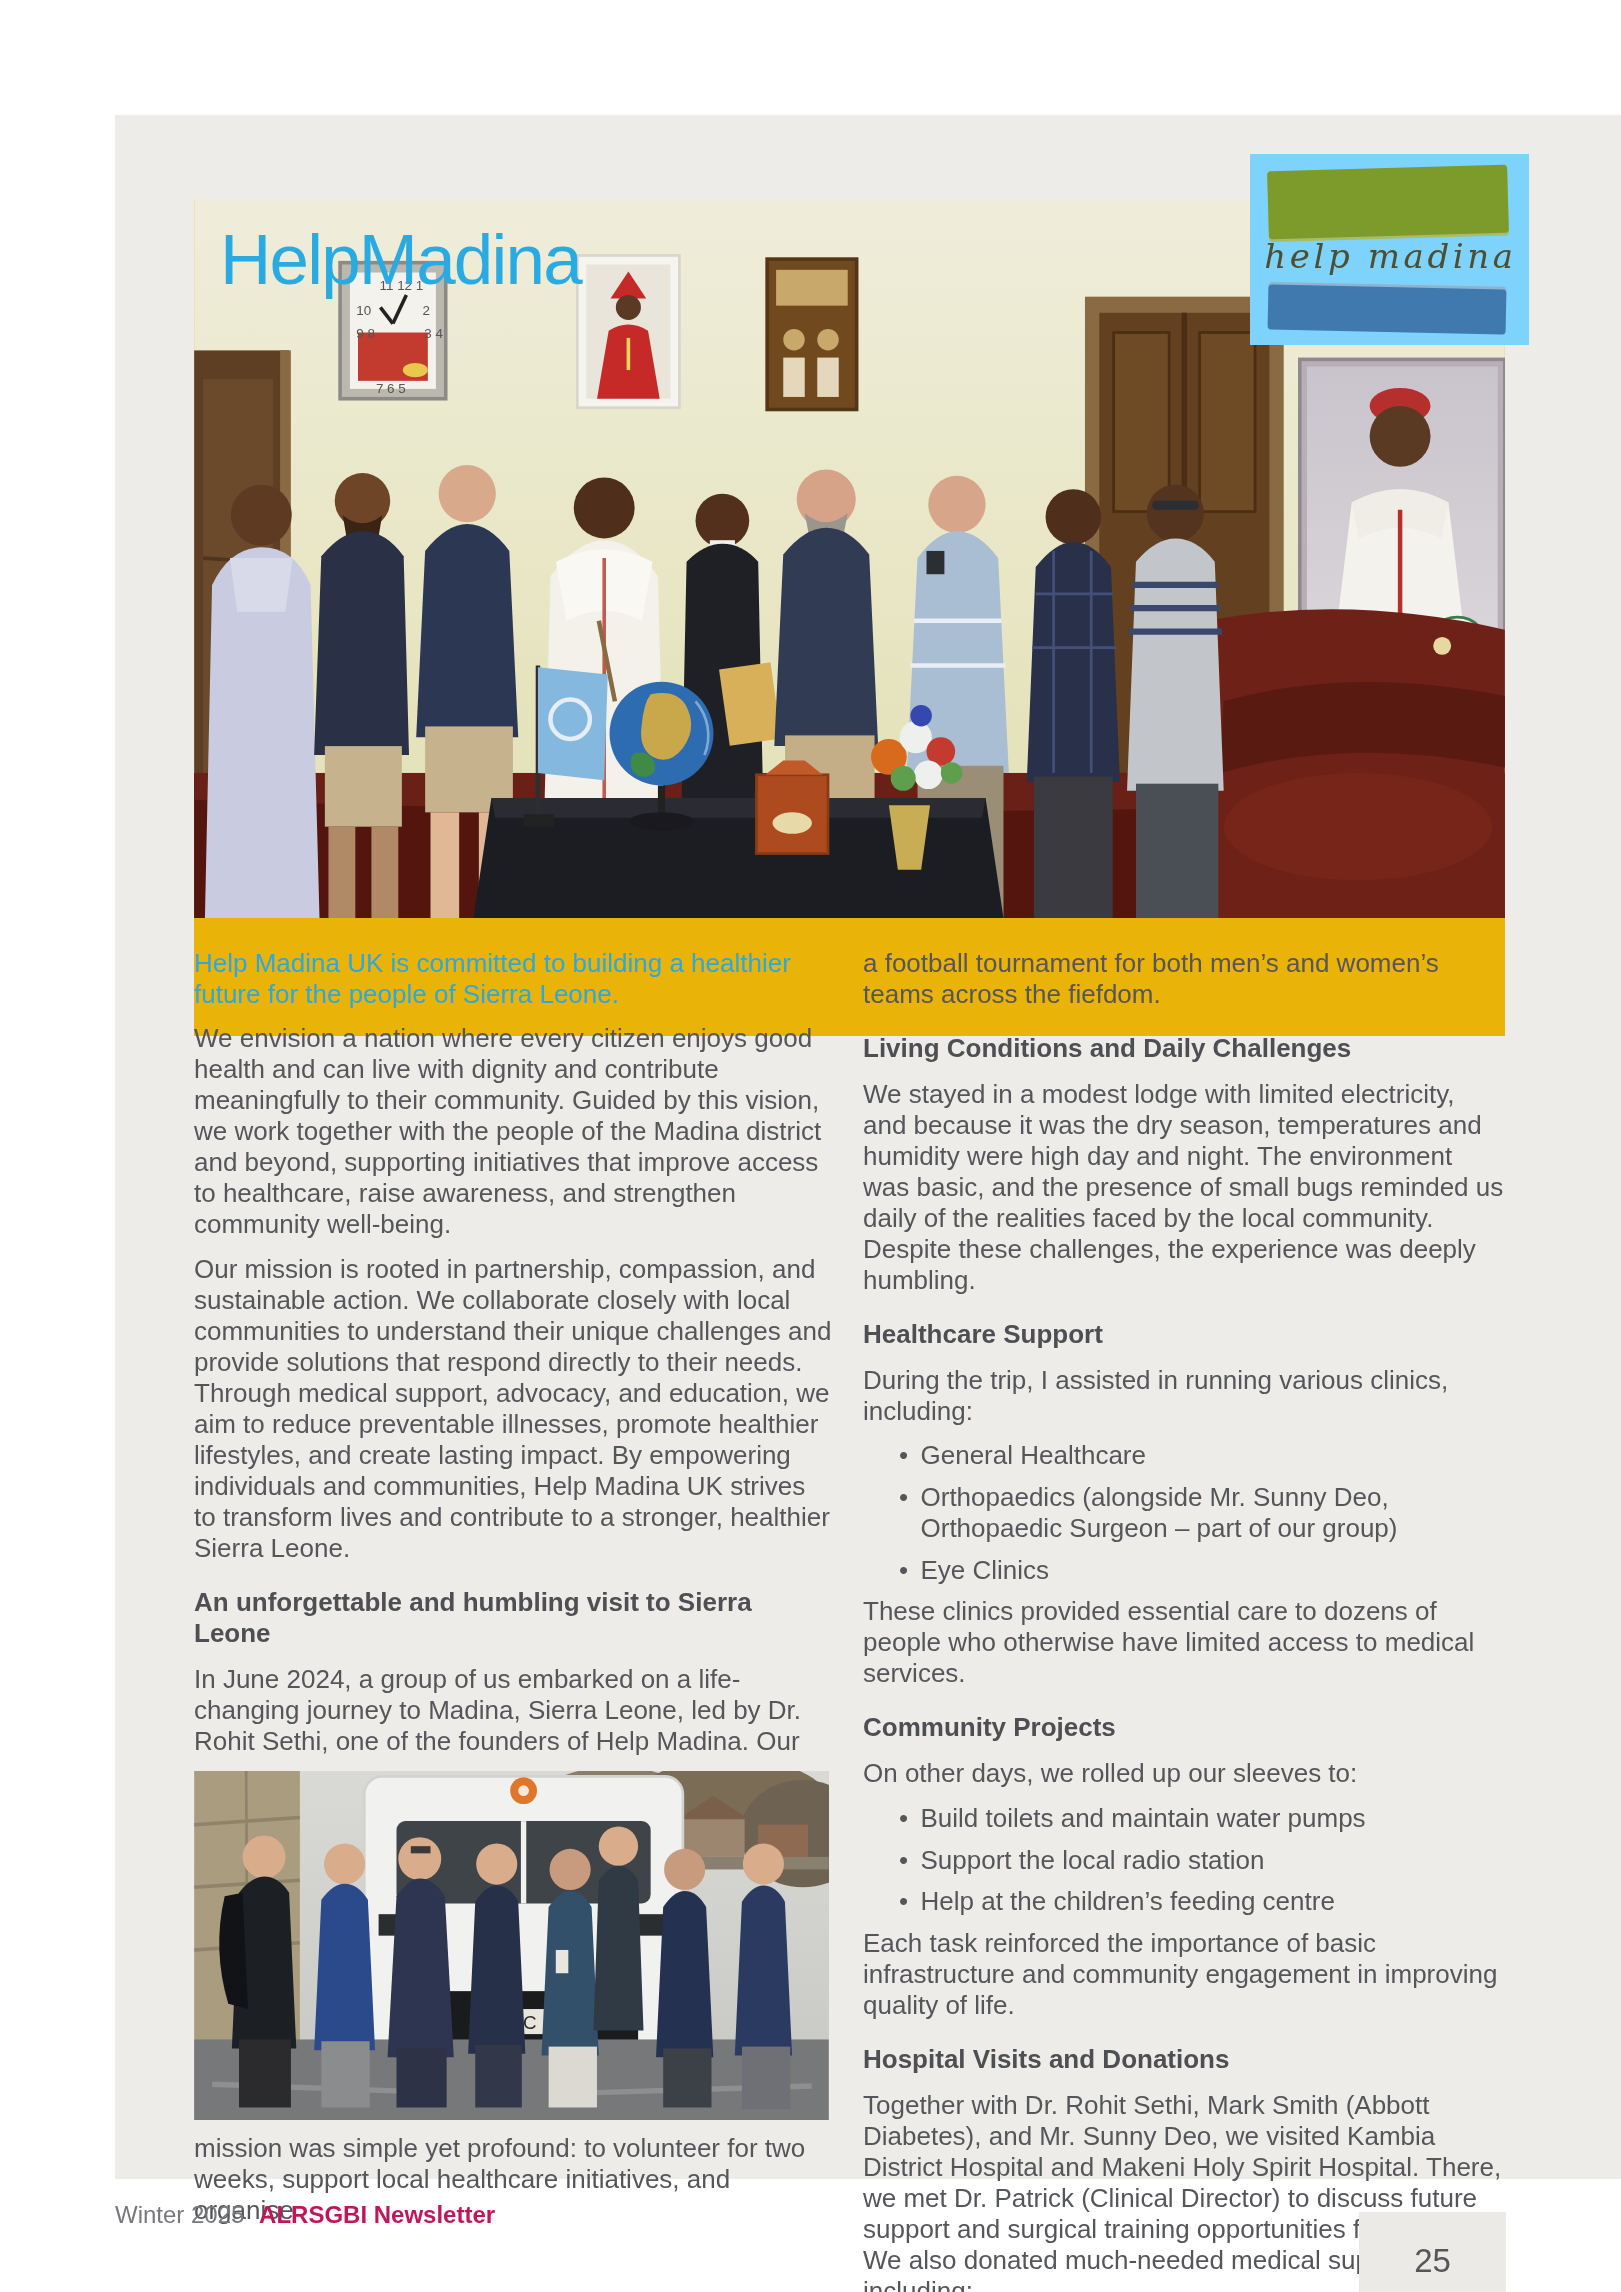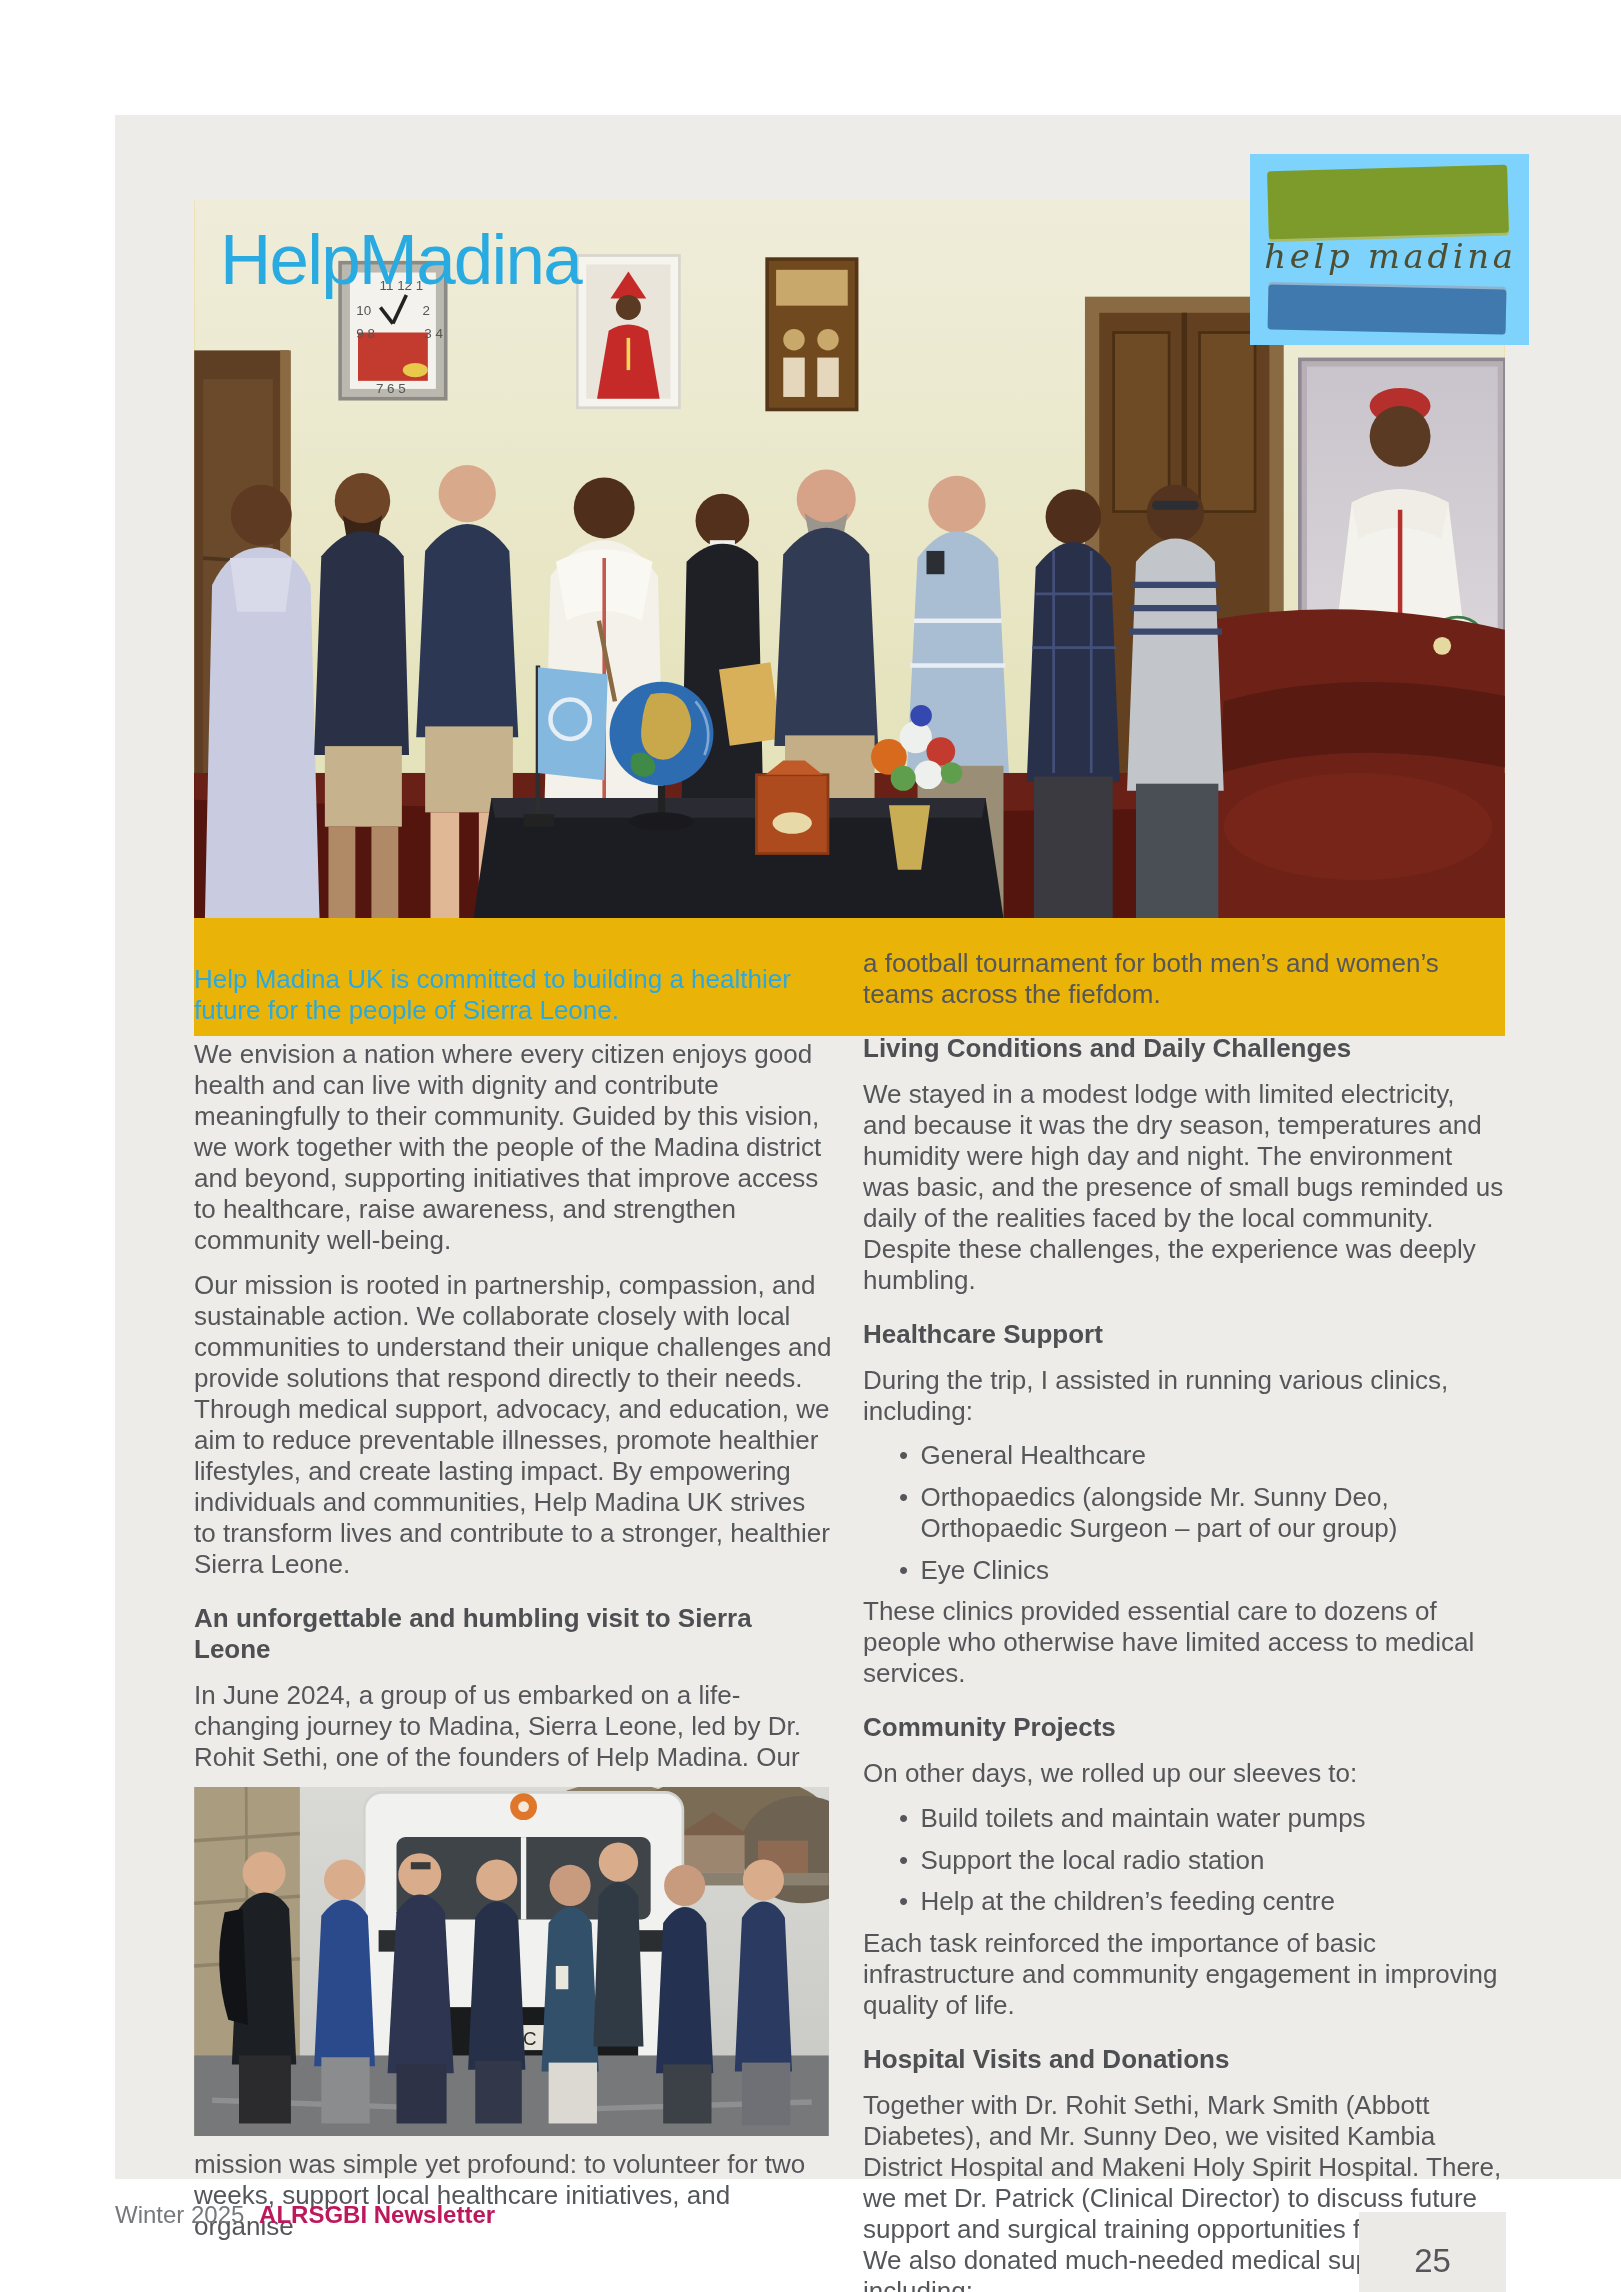--- a/index.html
+++ b/index.html
@@ -35,21 +35,21 @@
     font-family:"DejaVu Serif", serif;font-style:italic;
     font-size:34px;color:#4E4E33;letter-spacing:3.6px;white-space:nowrap;
   }
   .logo-blue{
     position:absolute;left:18px;right:23px;top:133px;height:45px;
     background:#3F79AE;border-radius:3.6px;transform:rotate(1.2deg);
     box-shadow:0 -2.7px 0 #8FB3CF;
   }
   
   .col{position:absolute;top:833px;font-size:26px;line-height:31px;color:#55565A;}
-  .col-left{left:79px;width:638px;margin-top:16px;}
+  .col-left{left:79px;width:638px;}
   .col-right{left:748px;width:642px;}
   .col p{margin:0 0 13.4px 0;}
   .lead{color:#2AA9E0;}
   .col h3{
     font-size:26px;line-height:31px;color:#4E4F52;margin:23px 0 15px 0;font-weight:700;
   }
   .bullets{margin:0 0 5.4px 0;}
   .bullet-row{display:flex;margin:0 0 10.7px 0;padding-left:36px;}
   .bullet-dot{width:21.5px;flex:0 0 21.5px;}
   .bullet-text{flex:1;}

